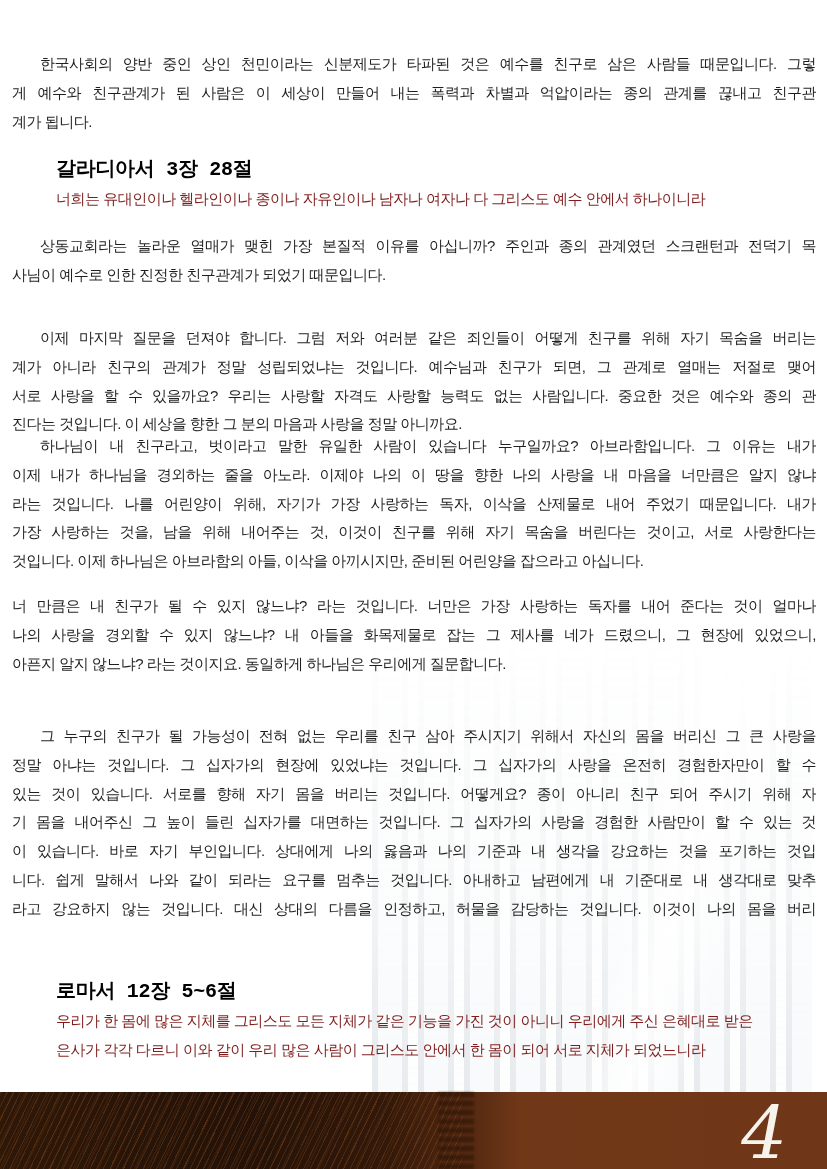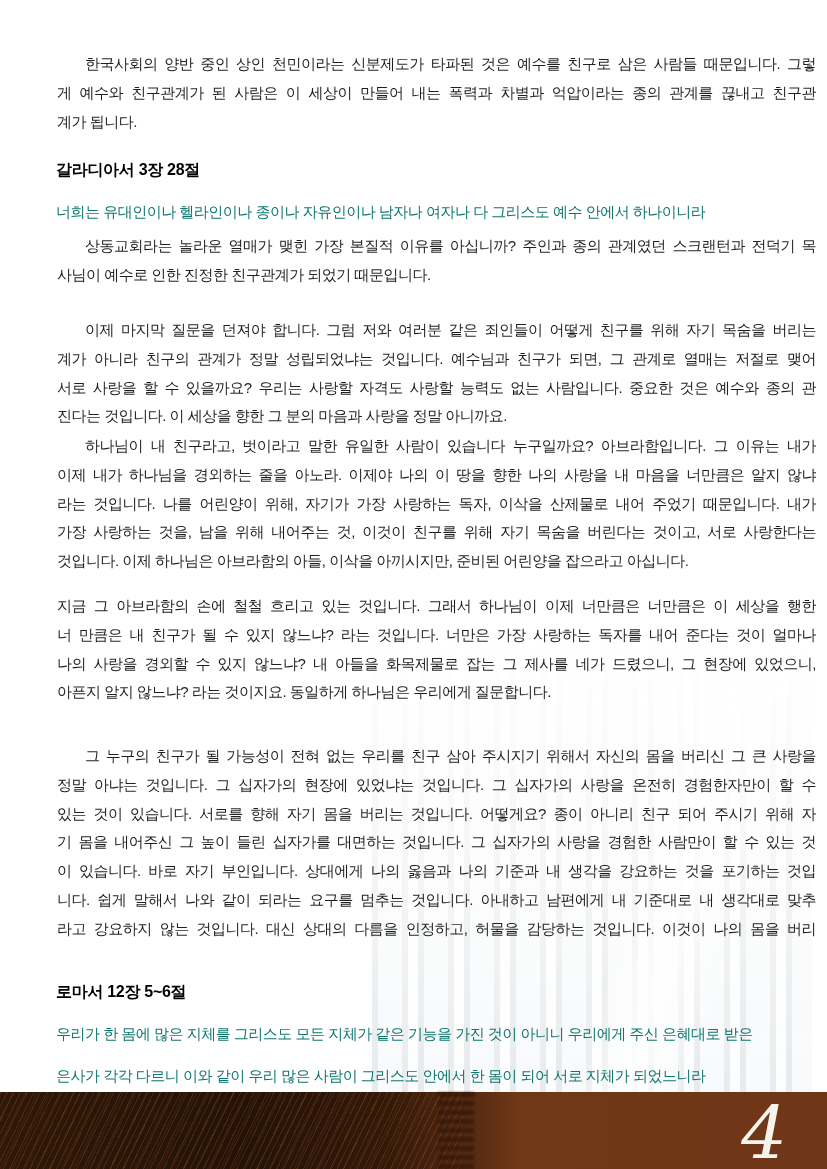--- a/index.html
+++ b/index.html
@@ -10,28 +10,28 @@
     background:repeating-linear-gradient(90deg,
       rgba(152,166,178,.55) 0 6px, rgba(224,230,235,.50) 6px 30px,
       rgba(138,153,166,.45) 30px 36px, rgba(246,248,249,.60) 36px 46px);
     -webkit-mask-image:linear-gradient(to bottom,transparent 0%,rgba(0,0,0,.30) 40%,rgba(0,0,0,.70) 85%,rgba(0,0,0,.82) 100%);
     mask-image:linear-gradient(to bottom,transparent 0%,rgba(0,0,0,.30) 40%,rgba(0,0,0,.70) 85%,rgba(0,0,0,.82) 100%);}
   .backdrop::after{content:"";position:absolute;inset:0;
     background:linear-gradient(105deg,transparent 58%,rgba(255,255,255,.85) 67%,transparent 78%);}
   
   .para{position:absolute;left:12px;width:804px;z-index:1;color:#1f1f1f;
         font-size:15px;line-height:28.8px;letter-spacing:-0.5px;}
-  .para .line{text-align:justify;text-align-last:justify;white-space:nowrap;overflow:hidden;margin-left:45px;}
+  .para .line{text-align:justify;text-align-last:justify;white-space:nowrap;overflow:hidden;}
   .para .line.last{text-align-last:left;}
   .para .line.indent{padding-left:28px;}
   
   .scripture{position:absolute;left:56px;width:760px;z-index:1;}
-  .scripture .heading{font-weight:bold;color:#000;font-size:16px;line-height:28.8px;letter-spacing:-0.3px;}
-  .scripture .verse-line{color:#0f766e;font-size:15px;line-height:28.8px;letter-spacing:-0.5px;
-        text-align:left;white-space:nowrap;overflow:hidden;margin-top:13px;}
+  .scripture .heading{font-weight:bold;color:#000;font-size:20px;line-height:28.8px;letter-spacing:-0.3px;font-family:Liberation Mono, monospace;}
+  .scripture .verse-line{color:#7f1d1d;font-size:15px;line-height:28.8px;letter-spacing:-0.5px;
+        text-align:left;white-space:nowrap;overflow:hidden;}
   
   .footer-band{position:absolute;left:0;right:0;top:1092px;height:77px;z-index:2;
     background:linear-gradient(90deg,#2e1808 0%,#241208 30%,#33190a 47%,#512710 56%,#713818 63%,#6f3717 100%);}
   .footer-band .streaks{position:absolute;left:0;top:0;bottom:0;width:56%;
     background:
       repeating-linear-gradient(116deg,rgba(205,122,52,.20) 0 1px,transparent 1px 6px),
       repeating-linear-gradient(116deg,rgba(92,44,12,.30) 0 2px,transparent 2px 11px);}
   .footer-band .edge{position:absolute;left:53%;top:0;bottom:0;width:36px;
     background:repeating-linear-gradient(0deg,rgba(40,18,6,.55) 0 5px,transparent 5px 9px);
     filter:blur(1px);}
@@ -57,43 +57,42 @@
     <div>
         <div class="verse-line">너희는 유대인이나 헬라인이나 종이나 자유인이나 남자나 여자나 다 그리스도 예수 안에서 하나이니라</div>
       </div>
   </div>
 
   <div class="para" style="top:232px">
       <div class="line indent">상동교회라는 놀라운 열매가 맺힌 가장 본질적 이유를 아십니까? 주인과 종의 관계였던 스크랜턴과 전덕기 목</div>
       <div class="line last">사님이 예수로 인한 진정한 친구관계가 되었기 때문입니다.</div>
     </div>
 
-  <div class="para" style="top:316px">
+  <div class="para" style="top:324px">
       <div class="line indent">이제 마지막 질문을 던져야 합니다. 그럼 저와 여러분 같은 죄인들이 어떻게 친구를 위해 자기 목숨을 버리는</div>
       <div class="line">계가 아니라 친구의 관계가 정말 성립되었냐는 것입니다. 예수님과 친구가 되면, 그 관계로 열매는 저절로 맺어</div>
       <div class="line">서로 사랑을 할 수 있을까요? 우리는 사랑할 자격도 사랑할 능력도 없는 사람입니다. 중요한 것은 예수와 종의 관</div>
       <div class="line last">진다는 것입니다. 이 세상을 향한 그 분의 마음과 사랑을 정말 아니까요.</div>
     </div>
 
   <div class="para" style="top:432px">
       <div class="line indent">하나님이 내 친구라고, 벗이라고 말한 유일한 사람이 있습니다 누구일까요? 아브라함입니다. 그 이유는 내가</div>
       <div class="line">이제 내가 하나님을 경외하는 줄을 아노라. 이제야 나의 이 땅을 향한 나의 사랑을 내 마음을 너만큼은 알지 않냐</div>
       <div class="line">라는 것입니다. 나를 어린양이 위해, 자기가 가장 사랑하는 독자, 이삭을 산제물로 내어 주었기 때문입니다. 내가</div>
       <div class="line">가장 사랑하는 것을, 남을 위해 내어주는 것, 이것이 친구를 위해 자기 목숨을 버린다는 것이고, 서로 사랑한다는</div>
       <div class="line last">것입니다. 이제 하나님은 아브라함의 아들, 이삭을 아끼시지만, 준비된 어린양을 잡으라고 아십니다.</div>
     </div>
 
   <div class="para" style="top:592px">
-      <div class="line">지금 그 아브라함의 손에 철철 흐리고 있는 것입니다. 그래서 하나님이 이제 너만큼은 너만큼은 이 세상을 행한</div>
       <div class="line">너 만큼은 내 친구가 될 수 있지 않느냐? 라는 것입니다. 너만은 가장 사랑하는 독자를 내어 준다는 것이 얼마나</div>
       <div class="line">나의 사랑을 경외할 수 있지 않느냐? 내 아들을 화목제물로 잡는 그 제사를 네가 드렸으니, 그 현장에 있었으니,</div>
       <div class="line last">아픈지 알지 않느냐? 라는 것이지요. 동일하게 하나님은 우리에게 질문합니다.</div>
     </div>
 
-  <div class="para" style="top:742px">
+  <div class="para" style="top:722px">
       <div class="line indent">그 누구의 친구가 될 가능성이 전혀 없는 우리를 친구 삼아 주시지기 위해서 자신의 몸을 버리신 그 큰 사랑을</div>
       <div class="line">정말 아냐는 것입니다. 그 십자가의 현장에 있었냐는 것입니다. 그 십자가의 사랑을 온전히 경험한자만이 할 수</div>
       <div class="line">있는 것이 있습니다. 서로를 향해 자기 몸을 버리는 것입니다. 어떻게요? 종이 아니리 친구 되어 주시기 위해 자</div>
       <div class="line">기 몸을 내어주신 그 높이 들린 십자가를 대면하는 것입니다. 그 십자가의 사랑을 경험한 사람만이 할 수 있는 것</div>
       <div class="line">이 있습니다. 바로 자기 부인입니다. 상대에게 나의 옳음과 나의 기준과 내 생각을 강요하는 것을 포기하는 것입</div>
       <div class="line">니다. 쉽게 말해서 나와 같이 되라는 요구를 멈추는 것입니다. 아내하고 남편에게 내 기준대로 내 생각대로 맞추</div>
       <div class="line">라고 강요하지 않는 것입니다. 대신 상대의 다름을 인정하고, 허물을 감당하는 것입니다. 이것이 나의 몸을 버리</div>
     </div>
 
   <div class="scripture" style="top:978px">

